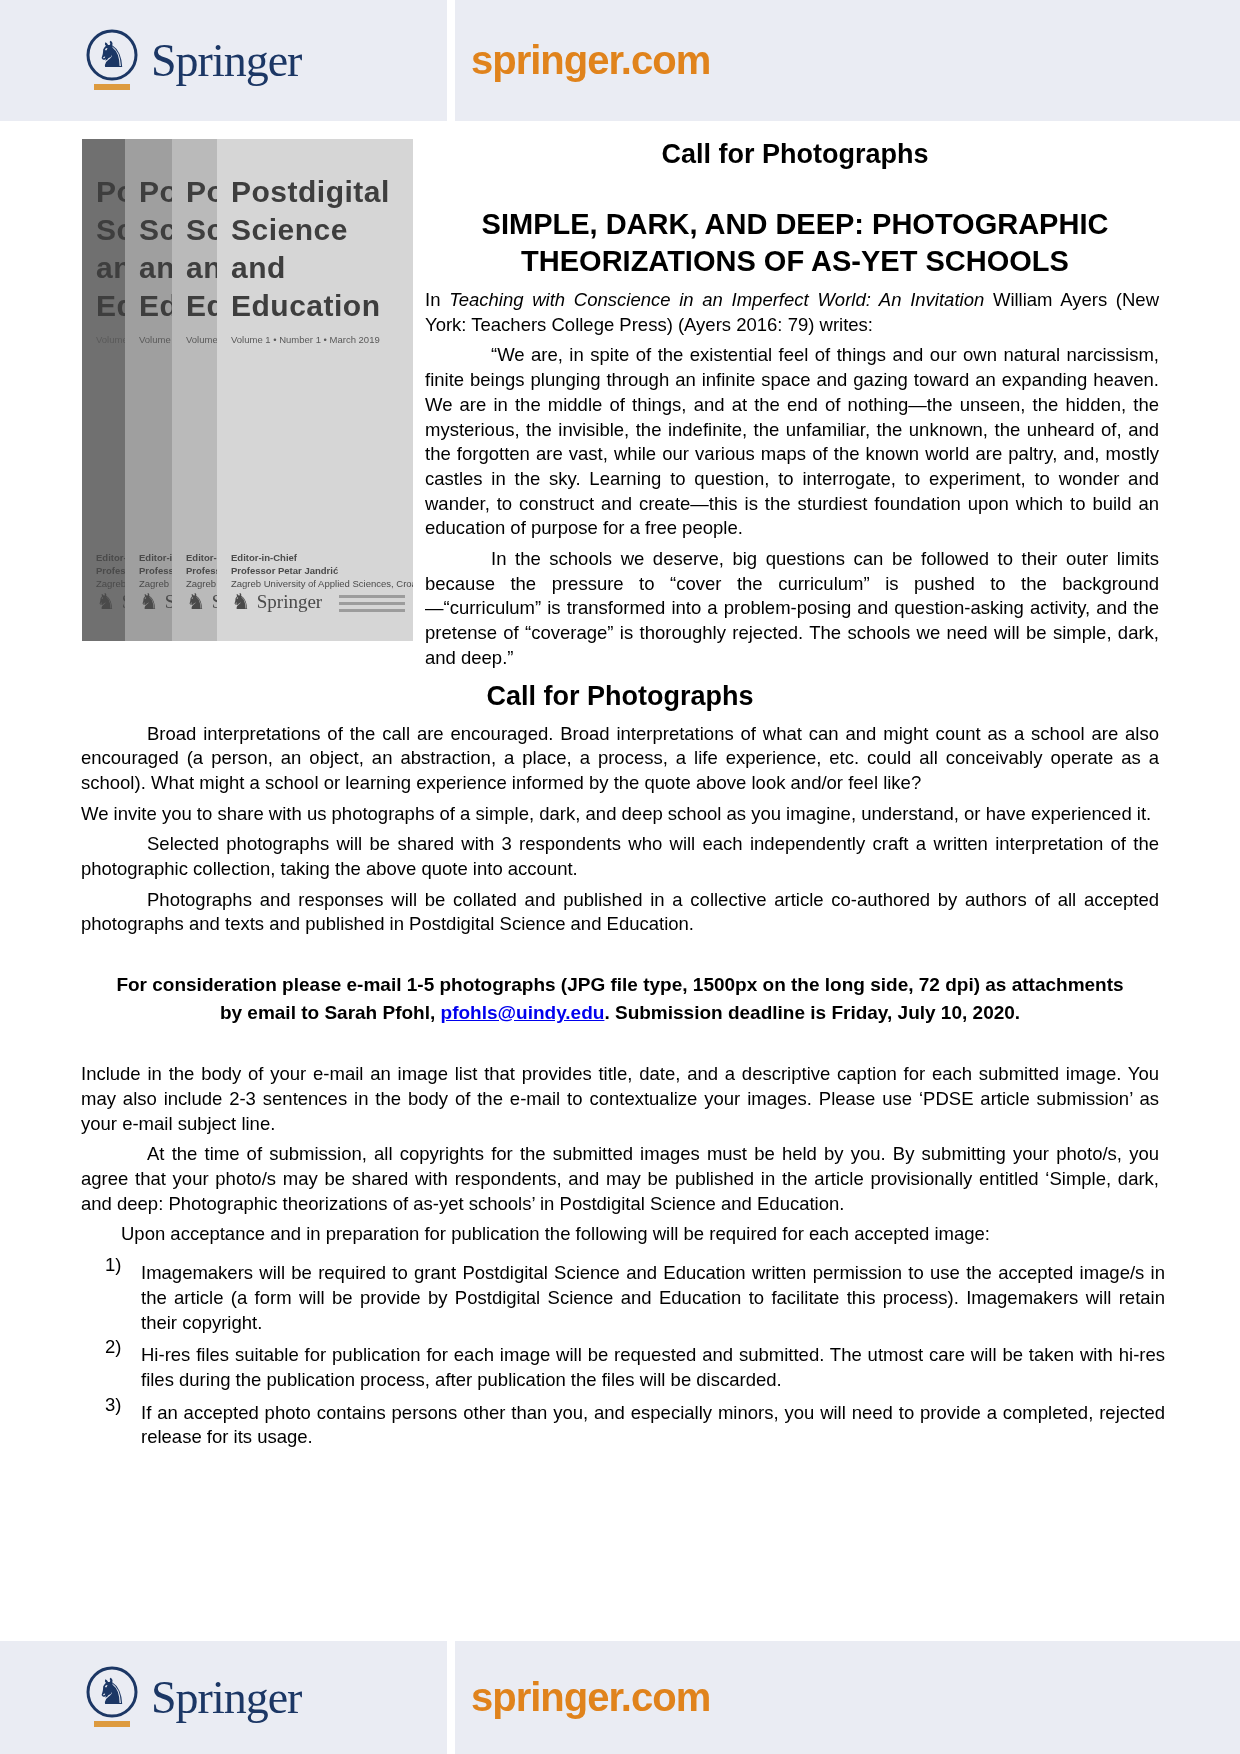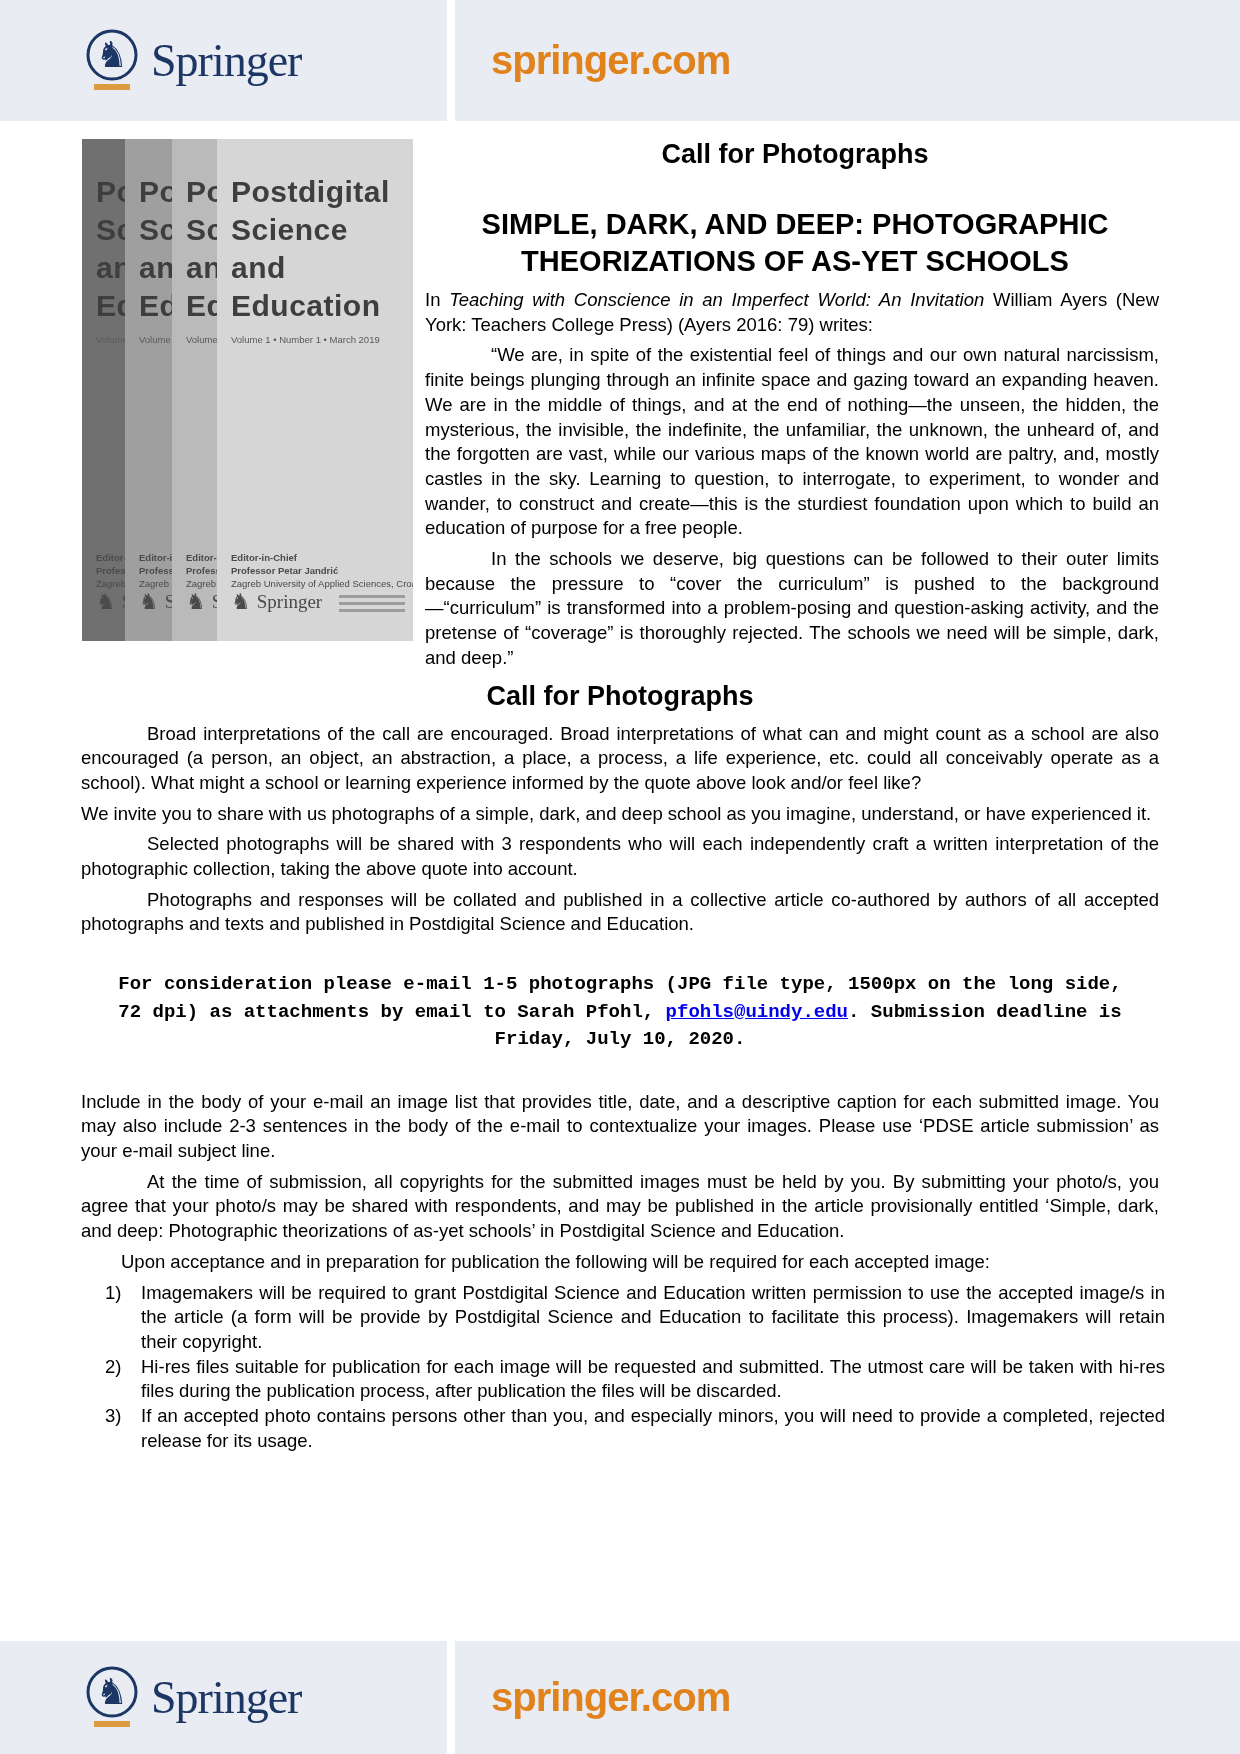--- a/index.html
+++ b/index.html
@@ -5,21 +5,21 @@
   html,body{margin:0;padding:0;background:#fff;}
   .page{position:relative;width:1240px;height:1754px;background:#ffffff;overflow:hidden;
         font-family:"Liberation Sans",sans-serif;color:#000;}
 
   
   .band{position:absolute;left:0;width:1240px;background:#eaecf3;display:flex;align-items:stretch;}
   .band.top{top:0;height:121px;}
   .band.bottom{bottom:0;height:113px;}
   .band .left-cell{width:447px;display:flex;align-items:center;padding-left:83px;box-sizing:border-box;}
   .band .divider{width:8px;background:#ffffff;}
-  .band .right-cell{flex:1;display:flex;align-items:center;padding-left:0;margin-left:36px;}
+  .band .right-cell{flex:1;display:flex;align-items:center;padding-left:16px;}
   .brand{display:flex;align-items:center;}
   .brand-text{font-family:"Liberation Serif",serif;font-size:46px;color:#1c3765;margin-left:10px;letter-spacing:-1px;}
   .site-text{font-size:40px;font-weight:bold;color:#e0831c;letter-spacing:-1px;}
 
   
   .content{position:absolute;top:121px;left:0;width:1240px;height:1520px;overflow:hidden;
            padding:18px 75px 0 75px;box-sizing:border-box;}
 
   
   .cover{float:left;width:331px;height:502px;margin:0 12px 12px 7px;position:relative;background:#d6d6d6;}
@@ -39,26 +39,26 @@
   .issn{position:absolute;top:456px;left:122px;width:66px;}
   .issn div{height:3px;background:#9c9c9c;margin-bottom:4px;}
 
   
   .page-title{font-size:27px;font-weight:bold;text-align:center;margin:0 0 36px 0;}
   .main-heading{font-size:29px;font-weight:bold;text-align:center;line-height:37px;margin:16px 0 8px 0;}
   p.body{font-size:18.5px;line-height:24.7px;text-align:justify;margin:6px;}
   .indent{text-indent:66px;}
   .indent-small{text-indent:40px;}
   .section-title{font-size:27px;font-weight:bold;text-align:center;margin:10px 0 10px 0;}
-  .note{font-size:19px;font-weight:bold;text-align:center;line-height:27.5px;margin:34px 30px 36px 30px;font-family:Liberation Mono, monospace;}
+  .note{font-size:19px;font-weight:bold;text-align:center;line-height:27.5px;margin:34px 30px 36px 30px;}
   .note a{color:#0000ee;text-decoration:underline;font-weight:bold;}
   .reqs{margin:0;padding:0;list-style:none;}
   .req{display:flex;font-size:18.5px;line-height:24.7px;}
   .req .num{flex:0 0 36px;padding-left:30px;box-sizing:content-box;}
-  .req .txt{flex:1;text-align:justify;}
+  .req .txt{flex:1;text-align:justify;margin-top:8px;}
 </style>
 </head>
 <body>
 
 <div class="page">
 
   <header class="band top">
     <div class="left-cell">
       <div class="brand">
         <span>

